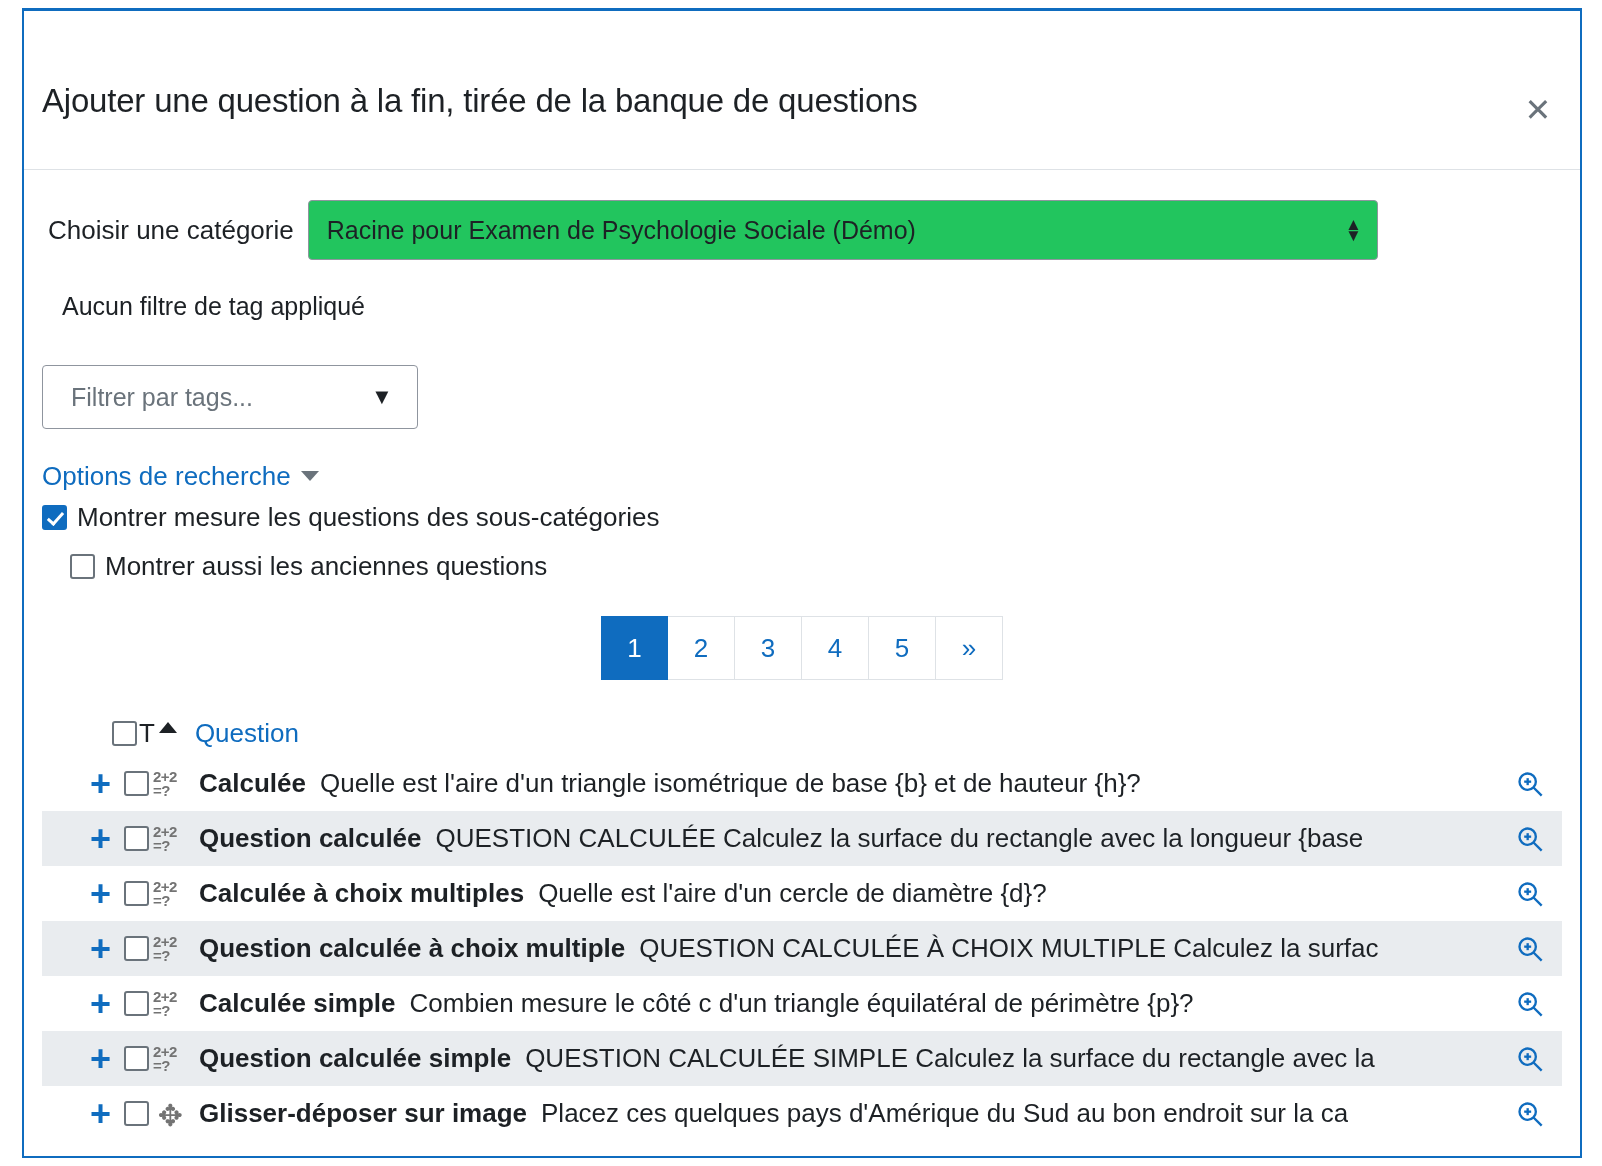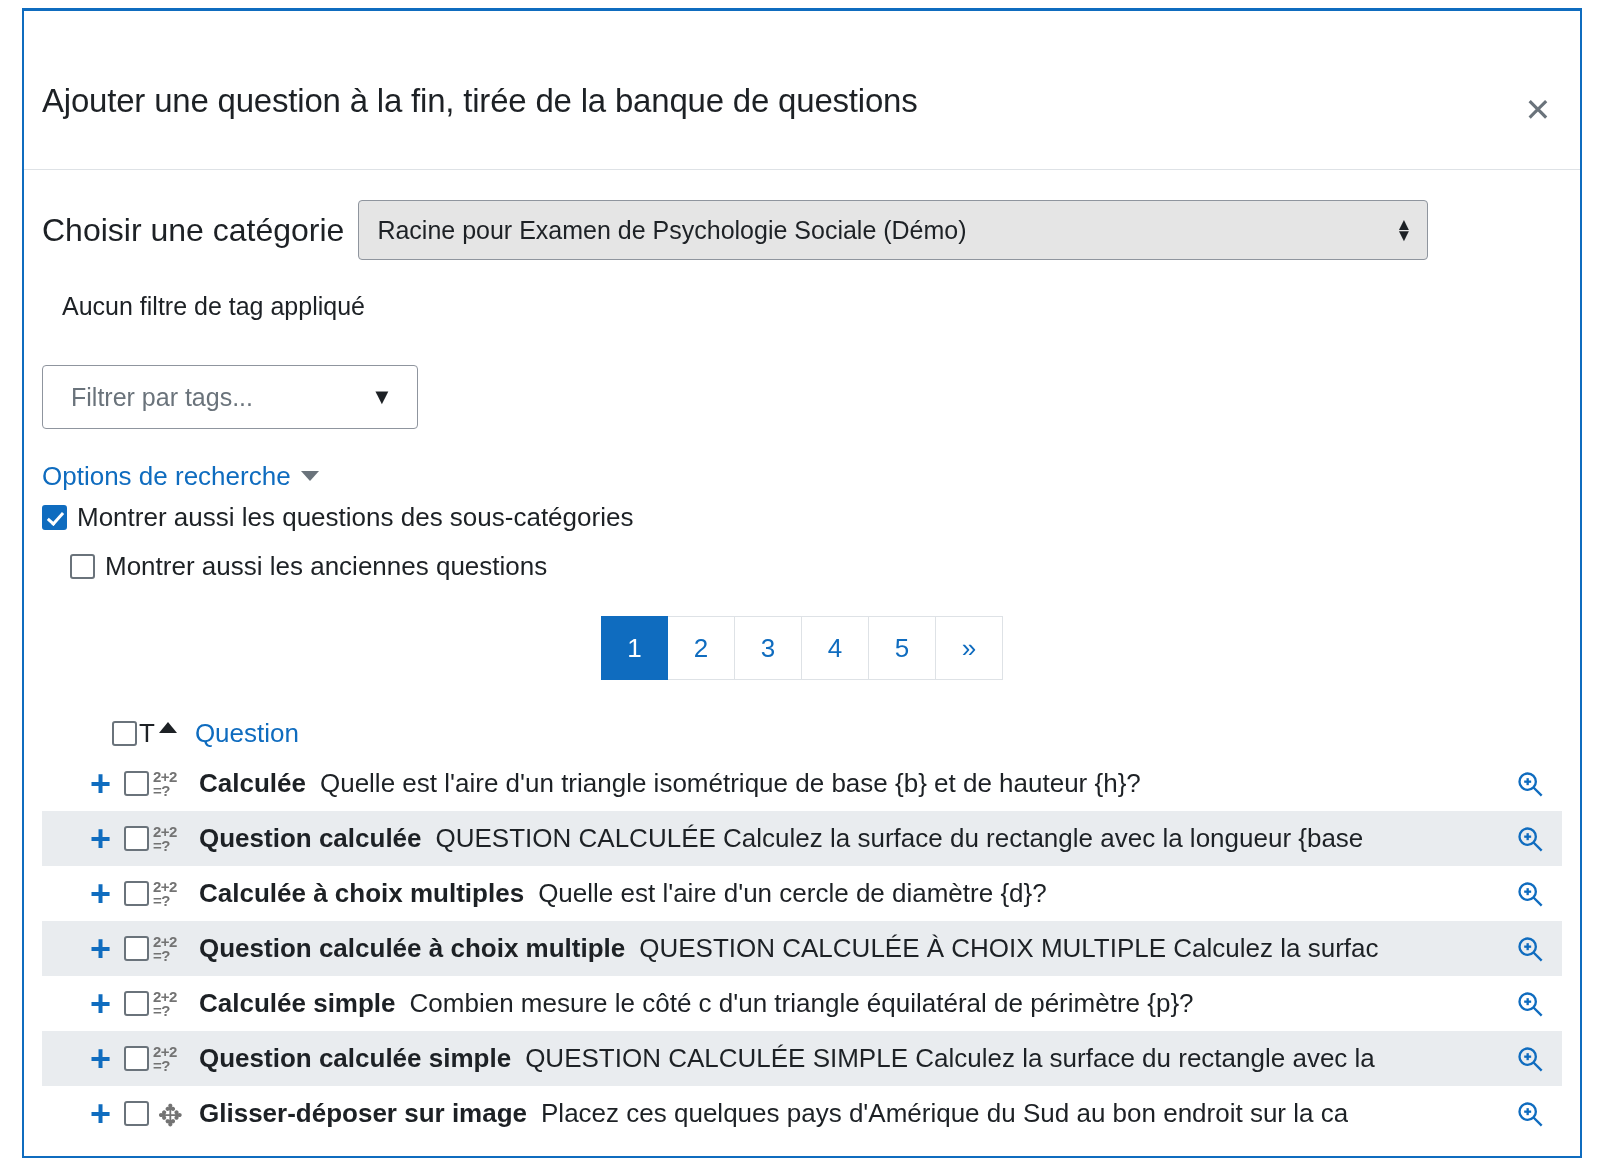--- a/index.html
+++ b/index.html
@@ -62,38 +62,39 @@
     position: relative;
     padding: 0 18px;
   }
   
   .cat-row {
     display: flex;
     align-items: center;
     margin-top: 30px;
   }
   .cat-label {
-    font-size: 32px;
+    font-size: 26px;
     color: #1d2125;
     margin-right: 14px;
     white-space: nowrap;
+    margin-left: 6px;
   }
   .select-wrap {
     position: relative;
     flex: 1;
     max-width: 1070px;
     height: 60px;
   }
   .select-box {
     width: 100%;
     height: 60px;
     box-sizing: border-box;
     border: 1px solid #8f959e;
     border-radius: 4px;
-    background: #e5e5e5;
+    background: #22c55e;
     font-size: 25px;
     color: #1d2125;
     padding: 0 48px 0 18px;
     line-height: 58px;
     white-space: nowrap;
     overflow: hidden;
     text-overflow: ellipsis;
   }
   .select-arrows {
     position: absolute;
@@ -352,21 +353,21 @@
       <span class="tag-placeholder">Filtrer par tags...</span>
       <span class="tag-caret">▼</span>
     </div>
 
     <div class="search-options">
       <span>Options de recherche</span><span class="caret"></span>
     </div>
 
     <div class="check-row">
       <span class="cbox checked"></span>
-      <span class="check-label">Montrer aussi les questions des sous-catégories</span>
+      <span class="check-label">Montrer mesure les questions des sous-catégories</span>
     </div>
 
     <div class="check-row second">
       <span class="cbox"></span>
       <span class="check-label">Montrer aussi les anciennes questions</span>
     </div>
 
     <div class="pagination">
       <div class="page-item active">1</div>
       <div class="page-item">2</div>

